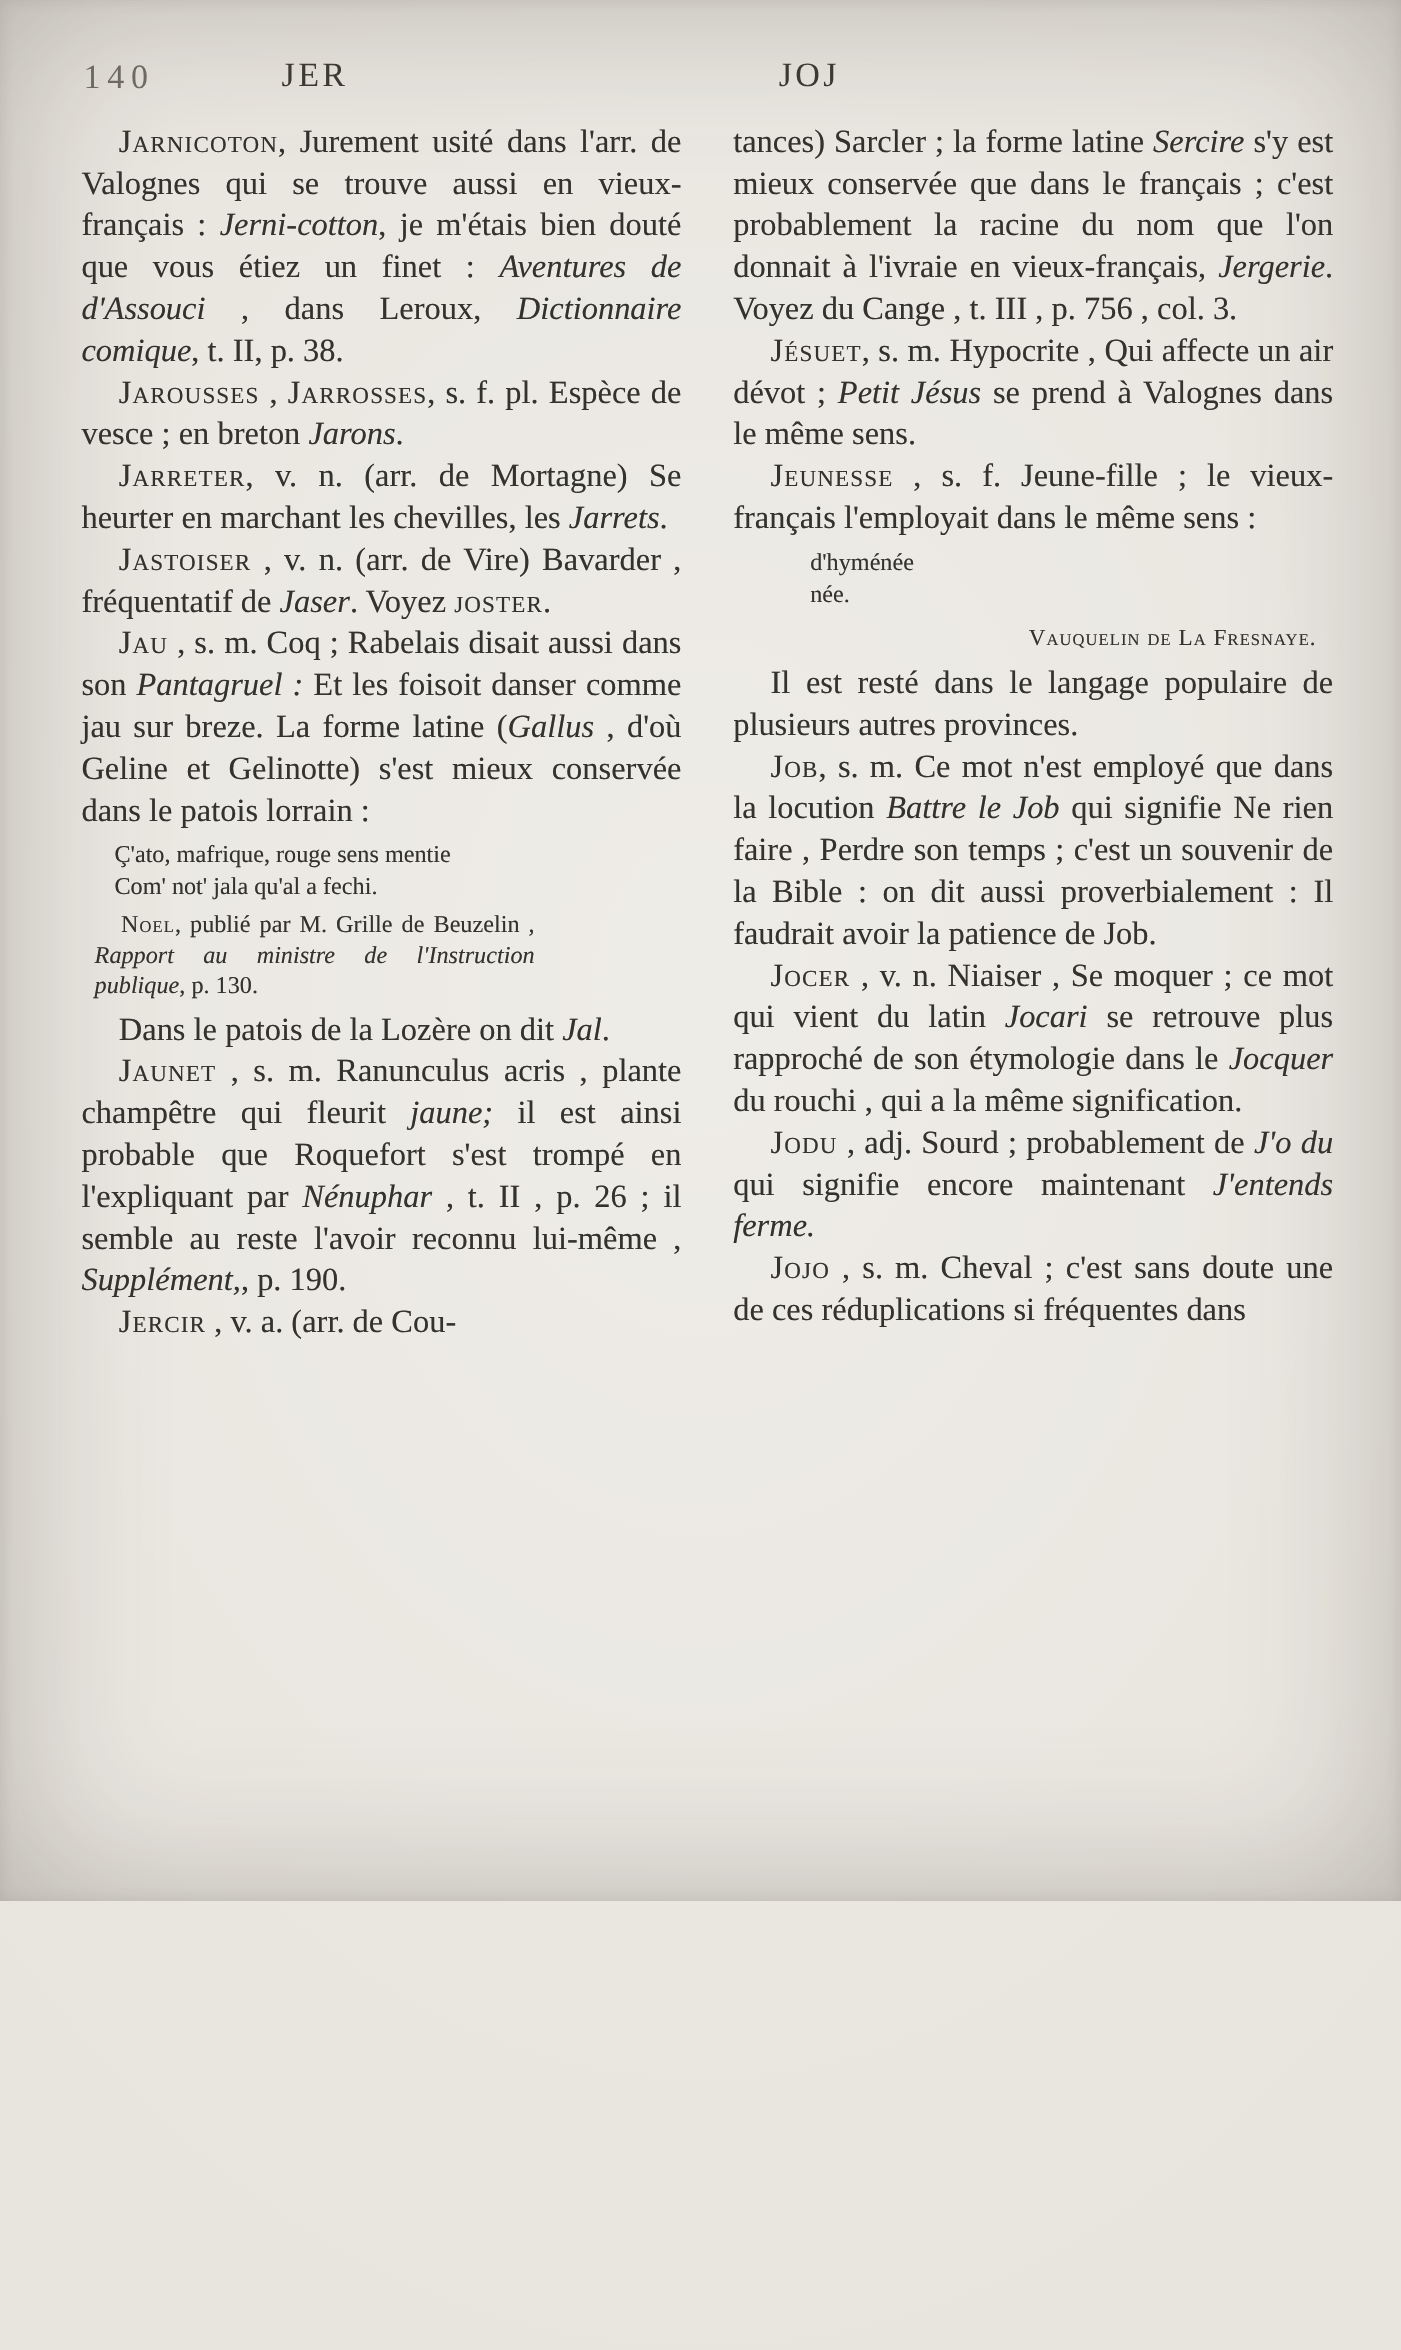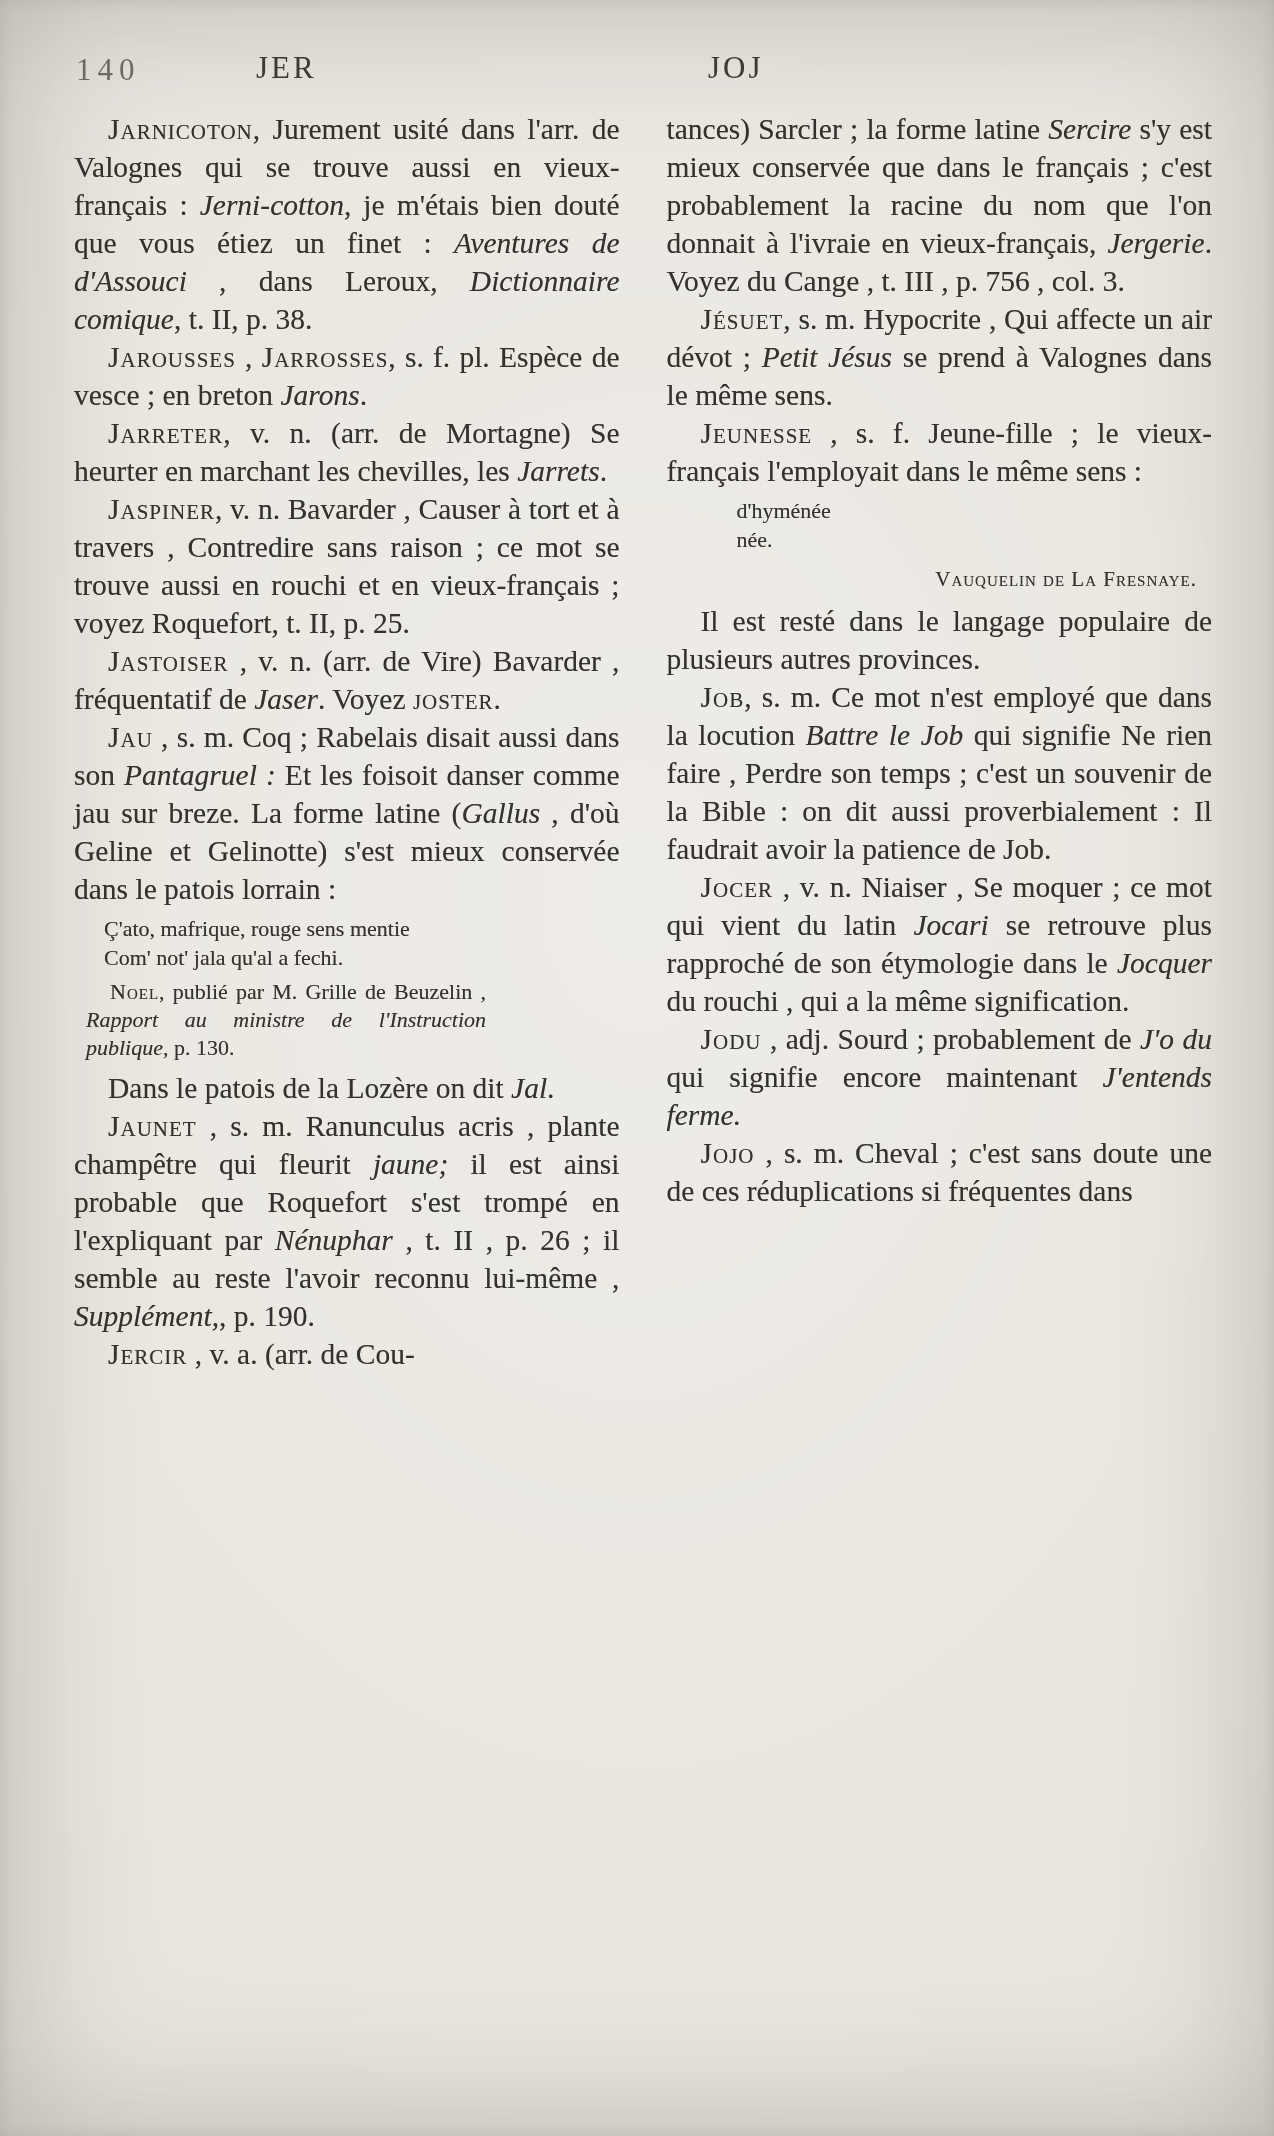--- a/index.html
+++ b/index.html
@@ -6,21 +6,21 @@
   html, body { margin: 0; padding: 0; }
   body {
     width: 1274px; height: 2136px; overflow: hidden;
     background:
       radial-gradient(120% 100% at 50% 42%, rgba(255,255,255,0.28), rgba(0,0,0,0) 62%),
       var(--paper);
     font-family: "Liberation Serif", "DejaVu Serif", serif;
     color: var(--ink);
   }
   .page {
-    position: relative; width: 1274px; height: 2136px;
+    position: relative; width: 1274px; height: 1728px;
     box-sizing: border-box; padding: 46px 62px 20px 74px;
   }
   .page::after {
     content: ""; position: absolute; inset: 0; pointer-events: none;
     box-shadow: inset 0 0 150px rgba(70,64,54,0.30), inset 0 0 14px rgba(70,64,54,0.12);
   }
   .header { position: relative; height: 58px; font-size: 31px; color: #3d3a33; }
   .pagenum { position: absolute; left: 2px; top: 6px; letter-spacing: 6px; opacity: 0.7; }
   .run { letter-spacing: 3px; }
   .run-left  { position: absolute; left: 182px; top: 4px; }
@@ -56,21 +56,20 @@
   <div class="header">
     <span class="pagenum">140</span>
     <span class="run run-left">JER</span>
     <span class="run run-right">JOJ</span>
   </div>
   <div class="columns">
     <div class="col">
         <div class="para entry"><span class="sc">Jarnicoton</span><span class="rm">, Jurement usité dans l'arr. de Valognes qui se trouve aussi en vieux-français : </span><span class="it">Jerni-cotton</span><span class="rm">, je m'étais bien douté que vous étiez un finet : </span><span class="it">Aventures de d'Assouci</span><span class="rm"> , dans Leroux, </span><span class="it">Dictionnaire comique</span><span class="rm">, t. II, p. 38.</span></div>
         <div class="para entry"><span class="sc">Jarousses</span><span class="rm"> , </span><span class="sc">Jarrosses</span><span class="rm">, s. f. pl. Espèce de vesce ; en breton </span><span class="it">Jarons</span><span class="rm">.</span></div>
         <div class="para entry"><span class="sc">Jarreter</span><span class="rm">, v. n. (arr. de Mortagne) Se heurter en marchant les chevilles, les </span><span class="it">Jarrets</span><span class="rm">.</span></div>
-        <div class="para entry"><span class="sc">Jaspiner</span><span class="rm">, v. n. Bavarder , Causer à tort et à travers , Contredire sans raison ; ce mot se trouve aussi en rouchi et en vieux-français ; voyez Roquefort, t. II, p. 25.</span></div>
         <div class="para entry"><span class="sc">Jastoiser</span><span class="rm"> , v. n. (arr. de Vire) Bavarder , fréquentatif de </span><span class="it">Jaser</span><span class="rm">. Voyez </span><span class="sc">joster</span><span class="rm">.</span></div>
         <div class="para entry"><span class="sc">Jau</span><span class="rm"> , s. m. Coq ; Rabelais disait aussi dans son </span><span class="it">Pantagruel :</span><span class="rm"> Et les foisoit danser comme jau sur breze. La forme latine (</span><span class="it">Gallus</span><span class="rm"> , d'où Geline et Gelinotte) s'est mieux conservée dans le patois lorrain :</span></div>
         <div class="para verse">
           <div class="verse-line"><span class="rm">Ç'ato, mafrique, rouge sens mentie</span></div>
           <div class="verse-line"><span class="rm">Com' not' jala qu'al a fechi.</span></div>
         </div>
         <div class="para cite"><span class="sc">Noel</span><span class="rm">, publié par M. Grille de Beuzelin , </span><span class="it">Rapport au ministre de l'Instruction publique</span><span class="rm">, p. 130.</span></div>
         <div class="para entry"><span class="rm">Dans le patois de la Lozère on dit </span><span class="it">Jal</span><span class="rm">.</span></div>
         <div class="para entry"><span class="sc">Jaunet</span><span class="rm"> , s. m. Ranunculus acris , plante champêtre qui fleurit </span><span class="it">jaune;</span><span class="rm"> il est ainsi probable que Roquefort s'est trompé en l'expliquant par </span><span class="it">Nénuphar</span><span class="rm"> , t. II , p. 26 ; il semble au reste l'avoir reconnu lui-même , </span><span class="it">Supplément,</span><span class="rm">, p. 190.</span></div>
         <div class="para entry"><span class="sc">Jercir</span><span class="rm"> , v. a. (arr. de Cou-</span></div>

